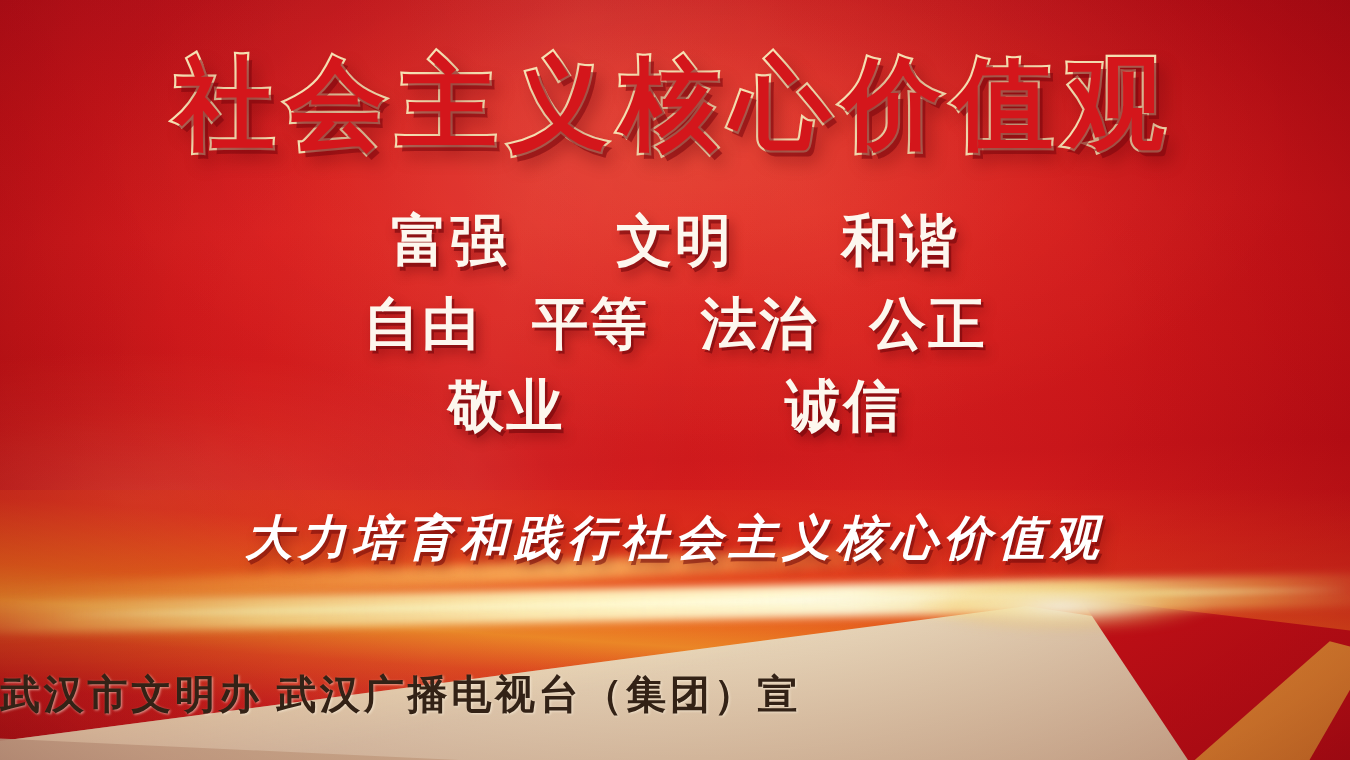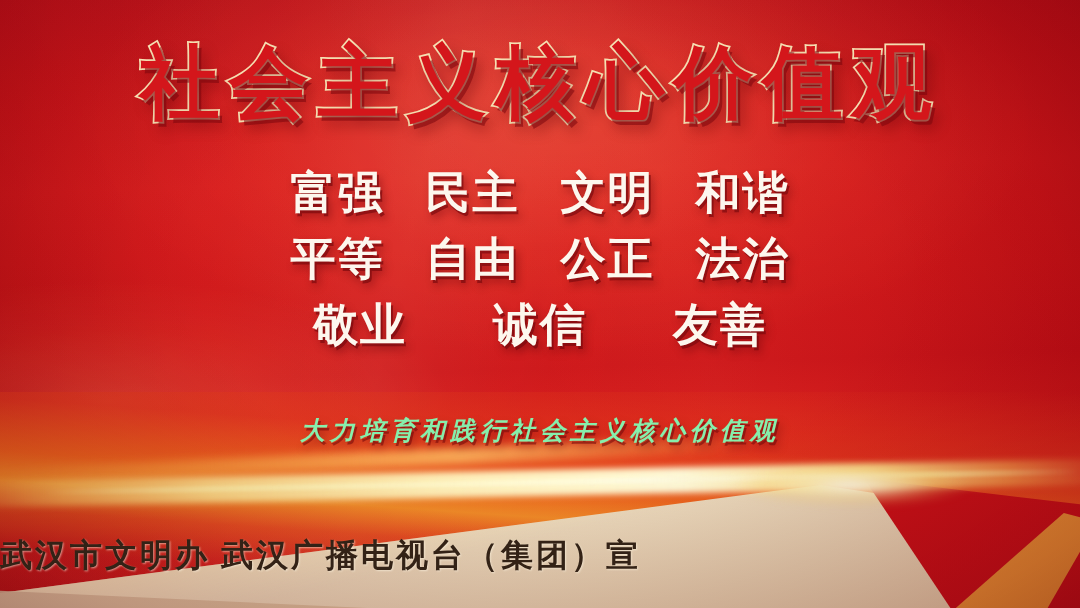--- a/index.html
+++ b/index.html
@@ -321,24 +321,24 @@
   
   .slogan {
     position: absolute;
     top: 406px;
     left: 0;
     right: 0;
     text-align: center;
     font-family: "Liberation Serif", "DejaVu Serif", serif;
     font-weight: 700;
     font-style: italic;
-    font-size: 25px;
+    font-size: 38px;
     line-height: 50px;
     letter-spacing: 5px;
-    color: #86efac;
+    color: #ffffff;
     text-shadow:
       2px 3px 0 rgba(112,8,10,0.55),
       4px 6px 10px rgba(86,2,8,0.40);
   }
 
   
   .attribution {
     position: absolute;
     top: 531px;
     left: 0;
@@ -380,36 +380,34 @@
   <div class="bg-layer bg-vignette"></div>
 
   <div class="content">
 
     <div class="headline">社会主义核心价值观</div>
 
     <div class="values">
 
       <div class="values-row">
         <span class="value-word">富强</span>
-        <span class="value-word">民主</span>
         <span class="value-word">文明</span>
         <span class="value-word">和谐</span>
       </div>
 
       <div class="values-row">
+        <span class="value-word">自由</span>
         <span class="value-word">平等</span>
-        <span class="value-word">自由</span>
+        <span class="value-word">法治</span>
         <span class="value-word">公正</span>
-        <span class="value-word">法治</span>
       </div>
 
       <div class="values-row">
         <span class="value-word">敬业</span>
         <span class="value-word">诚信</span>
-        <span class="value-word">友善</span>
       </div>
 
     </div>
 
     <div class="slogan">大力培育和践行社会主义核心价值观</div>
 
     <div class="attribution">武汉市文明办 武汉广播电视台（集团）宣</div>
 
   </div>
 </div>

